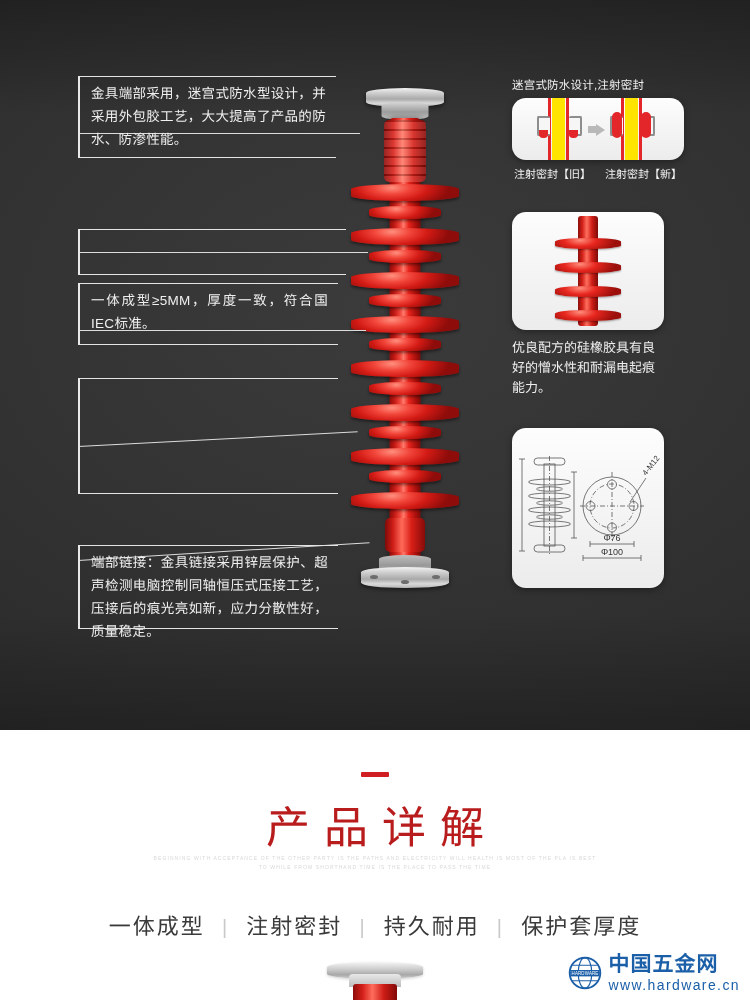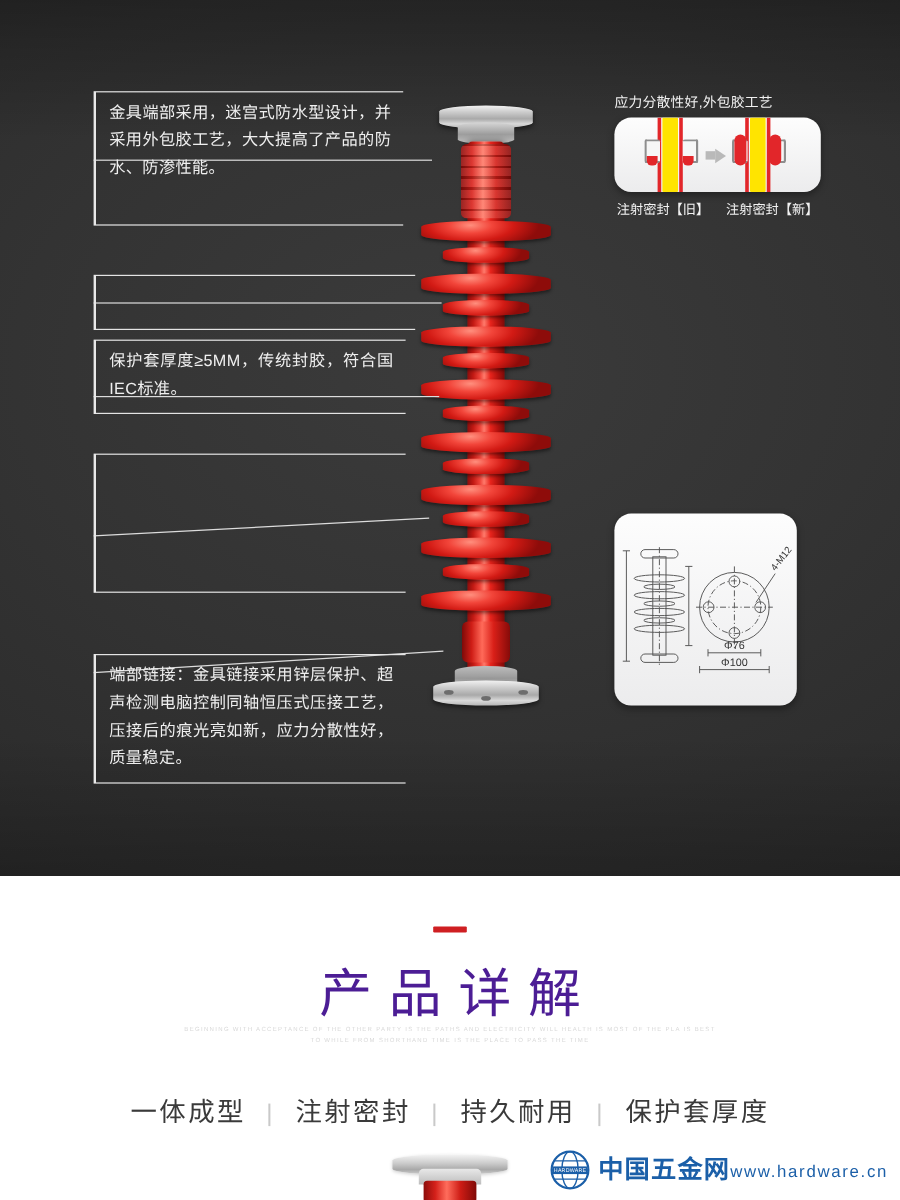--- a/index.html
+++ b/index.html
@@ -145,21 +145,21 @@
   
   .bottom{
     position:absolute;left:0;top:730px;width:750px;height:270px;background:#ffffff;
   }
   .tick{
     position:absolute;left:50%;transform:translateX(-50%);top:42px;
     width:28px;height:5px;background:#cf1f22;border-radius:1px;
   }
   .big-title{
     position:absolute;left:0;right:0;top:62px;text-align:center;
-    font-size:44px;letter-spacing:14px;color:#4c1d95;font-weight:400;
+    font-size:44px;letter-spacing:14px;color:#b91c1c;font-weight:400;
     text-indent:14px;
   }
   .sub-en{
     position:absolute;left:0;right:0;top:124px;text-align:center;
     font-size:5px;letter-spacing:1.1px;color:#d8d8d8;line-height:9px;
   }
   .feat-row{
     position:absolute;left:0;right:0;top:178px;text-align:center;
     font-size:22px;letter-spacing:2px;color:#3a3a3a;
   }
@@ -180,21 +180,21 @@
   }
   .bot-core{
     position:absolute;left:50%;top:24px;transform:translateX(-50%);
     width:44px;height:18px;border-radius:3px;
     background:linear-gradient(90deg,#8d0d0b,#d4201a 22%,#ff6d5c 44%,#cd1c15 70%,#800a08 100%);
   }
 
   
   .logo{position:absolute;right:10px;bottom:8px;display:flex;align-items:center;gap:7px;}
   .logo-globe{width:34px;height:34px;flex:0 0 34px;}
-  .logo-txt{display:flex;flex-direction:row;line-height:1;}
+  .logo-txt{display:flex;flex-direction:column;line-height:1;}
   .logo-cn{font-size:21px;color:#1b5fa8;letter-spacing:1px;font-weight:700;}
   .logo-url{font-size:14px;color:#1b5fa8;letter-spacing:1.4px;margin-top:4px;}
 </style>
 </head>
 <body>
 
 <div id="page">
 
   <div class="hero">
     <div class="hero-vig"></div>
@@ -229,50 +229,50 @@
         <div class="bolt" style="right:9px;top:8px"></div>
       </div>
     </div>
 
     <div class="leader" style="left:78px;top:133px;width:282px"></div>
     <div class="leader" style="left:78px;top:252px;width:290px"></div>
     <div class="leader" style="left:78px;top:330px;width:288px"></div>
     <div class="leader diag" style="left:78px;top:446px;width:280px;transform:rotate(-3.0deg)"></div>
     <div class="leader diag" style="left:78px;top:560px;width:292px;transform:rotate(-3.5deg)"></div>
 
-    <div class="callout" style="left:78px;top:76px;width:256px;height:112px">
+    <div class="callout" style="left:78px;top:76px;width:256px;height:82px">
       <div class="rule-top" style="width:256px"></div>
       <div class="rule-bot" style="width:256px"></div>
       <span>金具端部采用，迷宫式防水型设计，并采用外包胶工艺，大大提高了产品的防水、防渗性能。</span>
     </div>
 
     <div class="callout" style="left:78px;top:229px;width:266px;height:46px;padding-top:11px">
       <div class="rule-top" style="width:266px"></div>
       <div class="rule-bot" style="width:266px"></div>
     </div>
 
     <div class="callout" style="left:78px;top:283px;width:258px;height:62px">
       <div class="rule-top" style="width:258px"></div>
       <div class="rule-bot" style="width:258px"></div>
-      <span>保护套厚度≥5MM，传统封胶，符合国IEC标准。</span>
+      <span>一体成型≥5MM，厚度一致，符合国IEC标准。</span>
     </div>
 
     <div class="callout" style="left:78px;top:378px;width:258px;height:116px">
       <div class="rule-top" style="width:258px"></div>
       <div class="rule-bot" style="width:258px"></div>
     </div>
 
-    <div class="callout" style="left:78px;top:545px;width:258px;height:108px">
+    <div class="callout" style="left:78px;top:545px;width:258px;height:84px">
       <div class="rule-top" style="width:258px"></div>
       <div class="rule-bot" style="width:258px"></div>
       <span>端部链接：金具链接采用锌层保护、超声检测电脑控制同轴恒压式压接工艺，压接后的痕光亮如新，应力分散性好，质量稳定。</span>
     </div>
 
     <div class="rpanel" style="left:512px;top:76px;width:172px">
-      <div class="rp-title">应力分散性好,外包胶工艺</div>
+      <div class="rp-title">迷宫式防水设计,注射密封</div>
       <div class="rp-card" style="height:62px">
         <div class="seal-wrap">
 
           <div class="rod" style="left:40px;top:0;width:13px;height:62px"></div>
           <div class="rod-edge" style="left:36px;top:0;width:3px;height:62px"></div>
           <div class="rod-edge" style="left:54px;top:0;width:3px;height:62px"></div>
           <div class="clamp" style="left:25px;top:18px;width:11px;height:16px;border-right:none"></div>
           <div class="clamp" style="left:57px;top:18px;width:11px;height:16px;border-left:none"></div>
           <div class="rod-edge" style="left:27px;top:32px;width:9px;height:8px;border-radius:0 0 4px 4px"></div>
           <div class="rod-edge" style="left:57px;top:32px;width:9px;height:8px;border-radius:0 0 4px 4px"></div>
@@ -288,20 +288,32 @@
           <div class="rod-edge" style="left:100px;top:14px;width:10px;height:26px;border-radius:6px"></div>
           <div class="rod-edge" style="left:129px;top:14px;width:10px;height:26px;border-radius:6px"></div>
         </div>
       </div>
       <div class="rp-legend">
         <span>注射密封【旧】</span>
         <span>注射密封【新】</span>
       </div>
     </div>
 
+    <div class="rpanel" style="left:512px;top:212px;width:152px">
+      <div class="rp-card" style="height:118px">
+        <div class="mini-ins">
+          <div class="mini-core"></div>
+          <div class="mini-shed" style="top:22px"></div>
+          <div class="mini-shed" style="top:46px"></div>
+          <div class="mini-shed" style="top:70px"></div>
+          <div class="mini-shed" style="top:94px"></div>
+        </div>
+      </div>
+      <div class="rp-caption">优良配方的硅橡胶具有良好的憎水性和耐漏电起痕能力。</div>
+    </div>
 
     <div class="rpanel" style="left:512px;top:428px;width:152px">
       <div class="rp-card" style="height:160px">
         <svg viewBox="0 0 152 160" width="152" height="160">
           <g stroke="#555" fill="none" stroke-width="0.8">
 
             <rect x="32" y="36" width="11" height="82"></rect>
             <line x1="37.5" y1="28" x2="37.5" y2="126" stroke-dasharray="5,2,1,2"></line>
             <rect x="22" y="30" width="31" height="7" rx="3.5"></rect>
             <rect x="22" y="117" width="31" height="7" rx="3.5"></rect>

